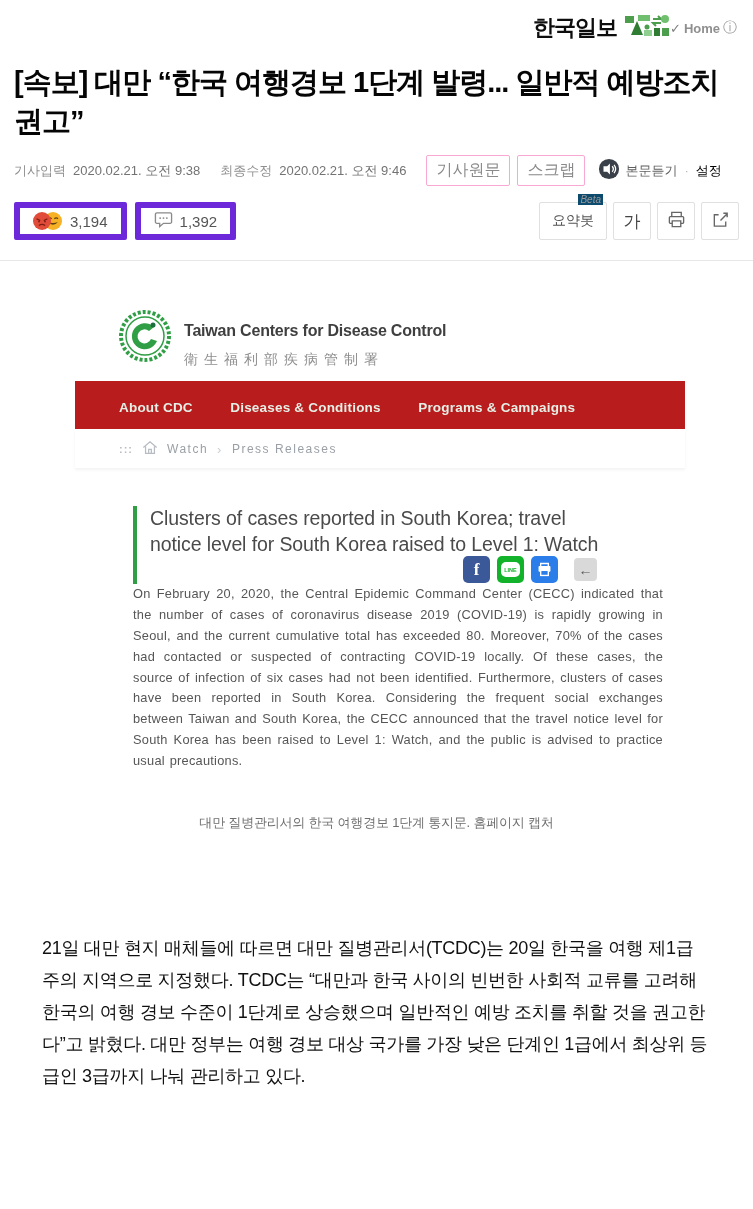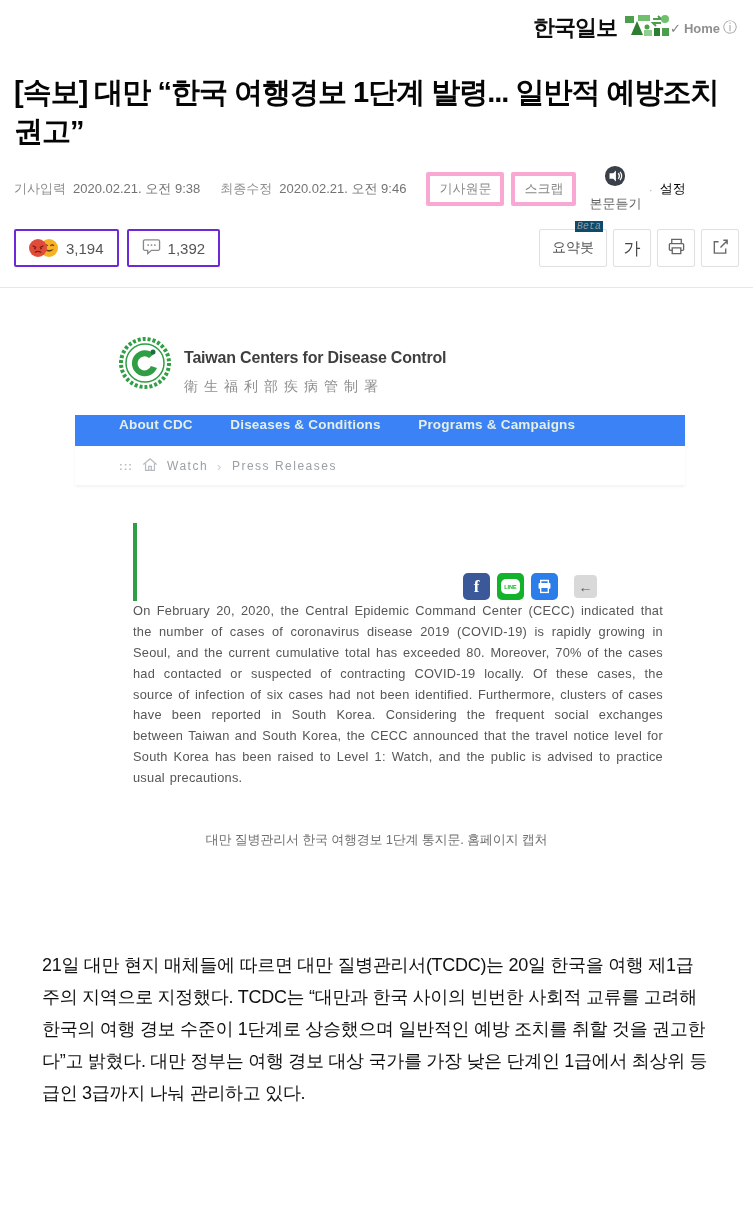--- a/index.html
+++ b/index.html
@@ -8,53 +8,53 @@
 
   
   .top-header { display:flex; justify-content:flex-end; align-items:center; padding:13px 16px 6px 14px; }
   .brand { display:flex; align-items:center; gap:7px; }
   .brand-name { font-size:22px; font-weight:800; letter-spacing:-1px; color:#0d0d0d; }
   .pick { display:flex; align-items:center; gap:3px; color:#8f8f8f; font-size:13px; font-weight:700; }
   .pick .check { color:#7f7f7f; font-size:13px; }
   .pick .info { font-weight:400; font-size:14px; color:#9a9a9a; }
 
   
-  .headline { margin:24px 16px 0 14px; font-size:29px; font-weight:700; line-height:1.33; letter-spacing:-1px; color:#050505; }
+  .headline { margin:14px 16px 0 14px; font-size:29px; font-weight:700; line-height:1.33; letter-spacing:-1px; color:#050505; }
   .meta-row { display:flex; align-items:center; gap:7px; margin:15px 14px 0; font-size:13px; color:#8e8e8e; flex-wrap:nowrap; }
   .meta-val { color:#737373; }
   .meta-gap { width:6px; }
-  .meta-btn { border:4px solid #f9a8d4; background:#fff; color:#8a8a8a; font-size:13px; padding:4px 9px; border-radius:2px; cursor:pointer; font-family:Liberation Mono, monospace; }
-  .listen { display:flex; align-items:center; gap:5px; margin-left:6px;flex-direction:column; }
+  .meta-btn { border:1px solid #f9a8d4; background:#fff; color:#8a8a8a; font-size:16px; padding:4px 9px; border-radius:2px; cursor:pointer; font-family:Liberation Mono, monospace; }
+  .listen { display:flex; align-items:center; gap:5px; margin-left:6px; }
   .listen-label { color:#5f5f5f; font-size:13px; }
   .meta-dot { color:#bbb; }
   .settings-label { color:#000000; font-size:13px; }
 
   
   .action-row { display:flex; justify-content:space-between; align-items:center; margin:16px 14px 0; }
   .react-group { display:flex; gap:8px; }
-  .react-btn { display:flex; align-items:center; gap:7px; border:2px solid #6d28d9; background:#fff; border-radius:2px; padding:6px 13px; height:38px; cursor:pointer; font-family:inherit; }
+  .react-btn { display:flex; align-items:center; gap:7px; border:6px solid #6d28d9; background:#fff; border-radius:2px; padding:6px 13px; height:38px; cursor:pointer; font-family:inherit; }
   .react-count { font-size:15px; color:#555; }
   .emoji-pair { position:relative; width:30px; height:20px; }
   .emoji { position:absolute; top:1px; width:18px; height:18px; }
   .emoji.laugh { left:11px; }
   .emoji.angry { left:0; }
   .tool-group { display:flex; gap:6px; }
   .tool-btn { position:relative; border:1px solid #e0e0e0; background:#fff; border-radius:2px; height:38px; min-width:38px; display:flex; align-items:center; justify-content:center; cursor:pointer; color:#555; font-family:inherit; }
   .summary-btn { padding:0 12px; font-size:14px; color:#555; }
-  .beta { position:absolute; top:-9px; right:3px; font-size:10px; font-style:italic; color:#999; background:#0c4a6e; padding:0 2px; font-family:Liberation Mono, monospace; }
+  .beta { position:absolute; top:-9px; right:3px; font-size:10px; font-style:italic; color:#999; background:#0c4a6e; padding:0 2px; font-family:Liberation Sans, sans-serif; }
   .font-btn { font-size:17px; color:#444; }
 
   .divider { margin-top:20px; border-bottom:1px solid #e8e8e8; }
 
   
   .figure { width:610px; margin:33px 0 0 75px; }
   .cdc-header { display:flex; align-items:center; gap:13px; padding:12px 0 12px 44px; }
   .cdc-org-en { font-size:16px; font-weight:700; color:#3f3f3f; letter-spacing:-0.2px;margin-top:16px; }
   .cdc-org-zh { font-size:14px; color:#8f8f8f; letter-spacing:6px; margin-top:11px; }
-  .cdc-nav { background:#3b82f6; padding:0 0 13px 44px; }
+  .cdc-nav { background:#b91c1c; padding:10px 0 13px 44px; }
   .cdc-nav-row { margin-top:7px; }
   .cdc-nav-item { color:#e4efe6; font-size:13.5px; font-weight:700; letter-spacing:0.2px; margin-right:33px; cursor:pointer; display:inline-block; }
   .cdc-breadcrumb { display:flex; align-items:center; gap:9px; padding:11px 0 10px 44px; color:#9aa0a6; font-size:12px; letter-spacing:1.5px; box-shadow:0 2px 3px rgba(0,0,0,0.05); }
   .crumb-grid { color:#b7bcc2; font-size:11px; letter-spacing:1px; font-weight:700; }
   .crumb-link { cursor:pointer; }
   .crumb-sep { color:#c9ced3; font-size:13px; }
 
   .cdc-title-wrap { position:relative; margin:38px 22px 0 58px; border-left:4px solid #2f9e44; padding-left:13px; min-height:78px; }
   .cdc-title { font-size:19.5px; color:#4a4a4a; line-height:1.33; max-width:462px; letter-spacing:-0.1px; }
   .cdc-social { position:absolute; bottom:1px; right:66px; display:flex; align-items:center; gap:7px; }
@@ -221,37 +221,38 @@
       <svg width="16" height="15" viewBox="0 0 18 16">
         <path d="M1.5 8 L9 1.5 L16.5 8 M4 7 v7.5 h10 V7 M7.5 14.5 v-4.5 h3 v4.5" fill="none" stroke="#b7bcc2" stroke-width="1.4"></path>
       </svg>
     </span>
     <span class="crumb-link">Watch</span>
     <span class="crumb-sep">›</span>
     <span class="crumb-link">Press Releases</span>
   </div>
 
   <div class="cdc-title-wrap">
+    <div class="cdc-title">Clusters of cases reported in South Korea; travel notice level for South Korea raised to Level 1: Watch</div>
     <div class="cdc-social">
       <span class="soc soc-fb">f</span>
       <span class="soc soc-line">
         <span class="line-bubble">LINE</span>
       </span>
       <span class="soc soc-print">
         <svg width="17" height="17" viewBox="0 0 20 20">
           <path d="M5.5 6 V3 h9 V6" fill="none" stroke="#fff" stroke-width="1.6"></path>
           <rect x="3" y="6" width="14" height="6.5" rx="1" fill="#fff"></rect>
           <rect x="5.5" y="11" width="9" height="6" fill="#2b7de9" stroke="#fff" stroke-width="1.6"></rect>
         </svg>
       </span>
       <span class="soc-back">←</span>
     </div>
   </div>
 
   <p class="cdc-body">On February 20, 2020, the Central Epidemic Command Center (CECC) indicated that the number of cases of coronavirus disease 2019 (COVID-19) is rapidly growing in Seoul, and the current cumulative total has exceeded 80. Moreover, 70% of the cases had contacted or suspected of contracting COVID-19 locally. Of these cases, the source of infection of six cases had not been identified. Furthermore, clusters of cases have been reported in South Korea. Considering the frequent social exchanges between Taiwan and South Korea, the CECC announced that the travel notice level for South Korea has been raised to Level 1: Watch, and the public is advised to practice usual precautions.</p>
 </div>
 
-<div class="fig-caption">대만 질병관리서 한국 여행경보 1단계 통지문. 홈페이지 캡처</div>
+<div class="fig-caption">대만 질병관리서의 한국 여행경보 1단계 통지문. 홈페이지 캡처</div>
 
 <div class="article-body">
   <p>21일 대만 현지 매체들에 따르면 대만 질병관리서(TCDC)는 20일 한국을 여행 제1급 주의 지역으로 지정했다. TCDC는 “대만과 한국 사이의 빈번한 사회적 교류를 고려해 한국의 여행 경보 수준이 1단계로 상승했으며 일반적인 예방 조치를 취할 것을 권고한다”고 밝혔다. 대만 정부는 여행 경보 대상 국가를 가장 낮은 단계인 1급에서 최상위 등급인 3급까지 나눠 관리하고 있다.</p>
 
 </div>
 
 </body></html>

